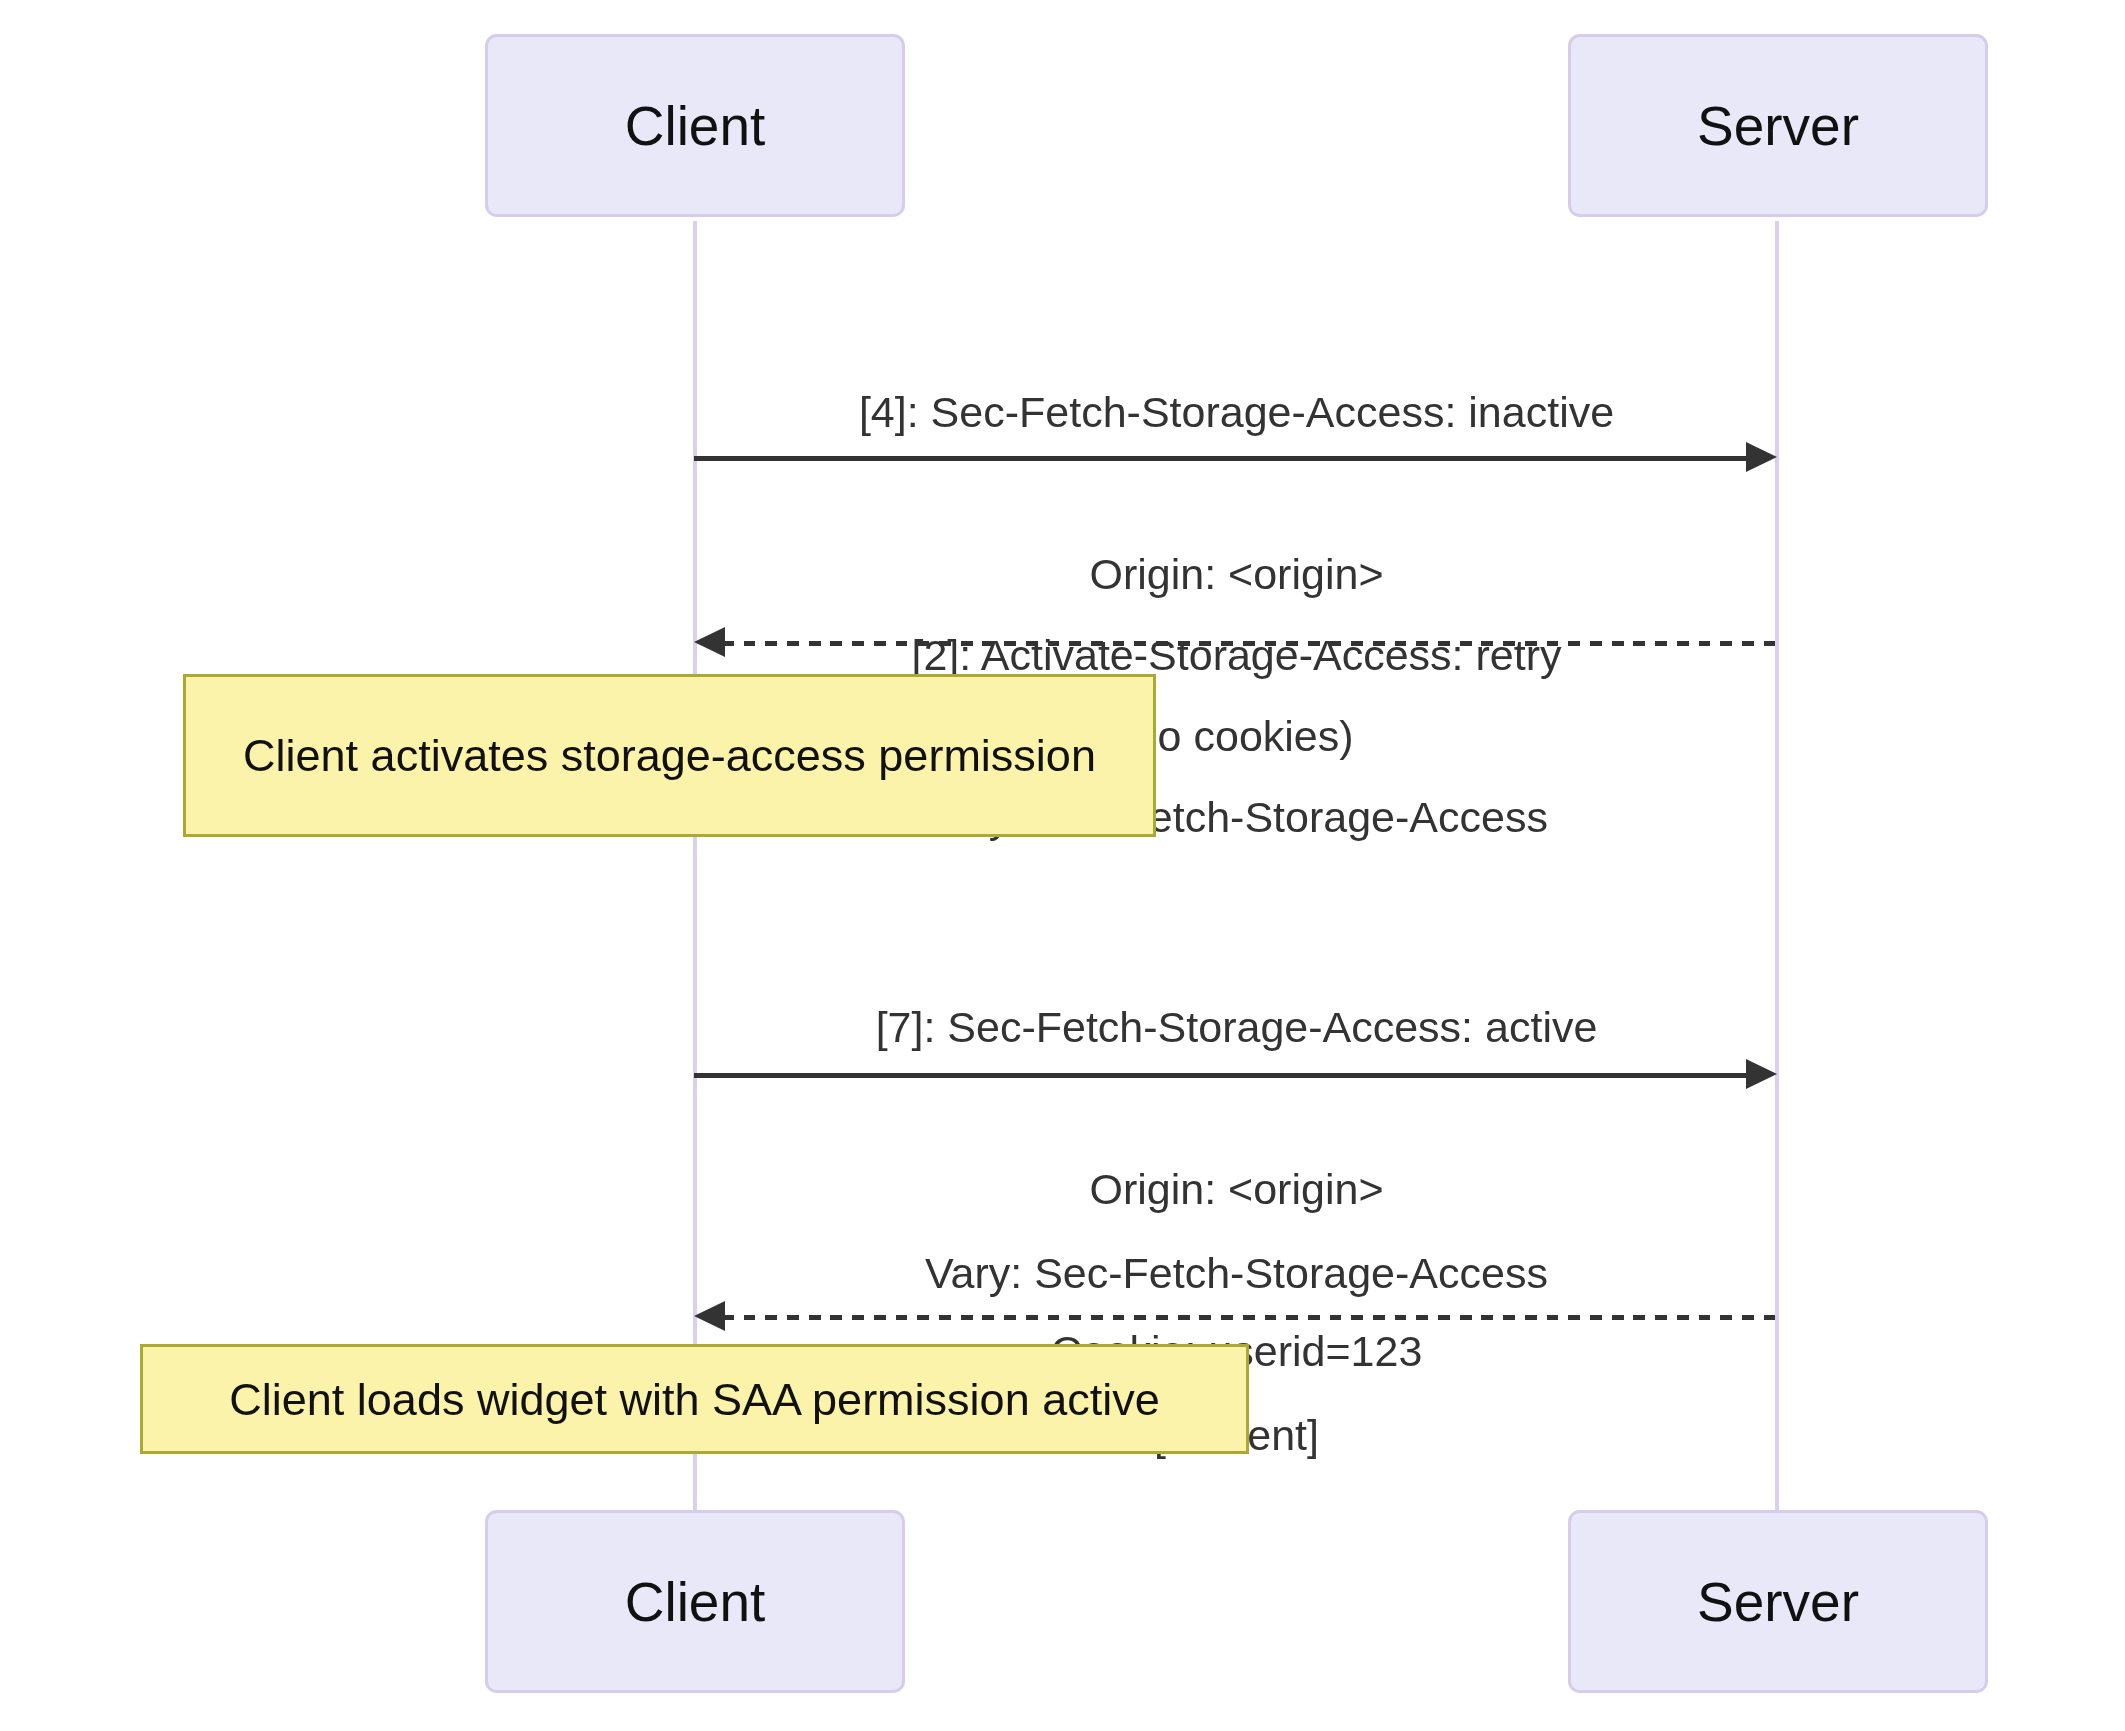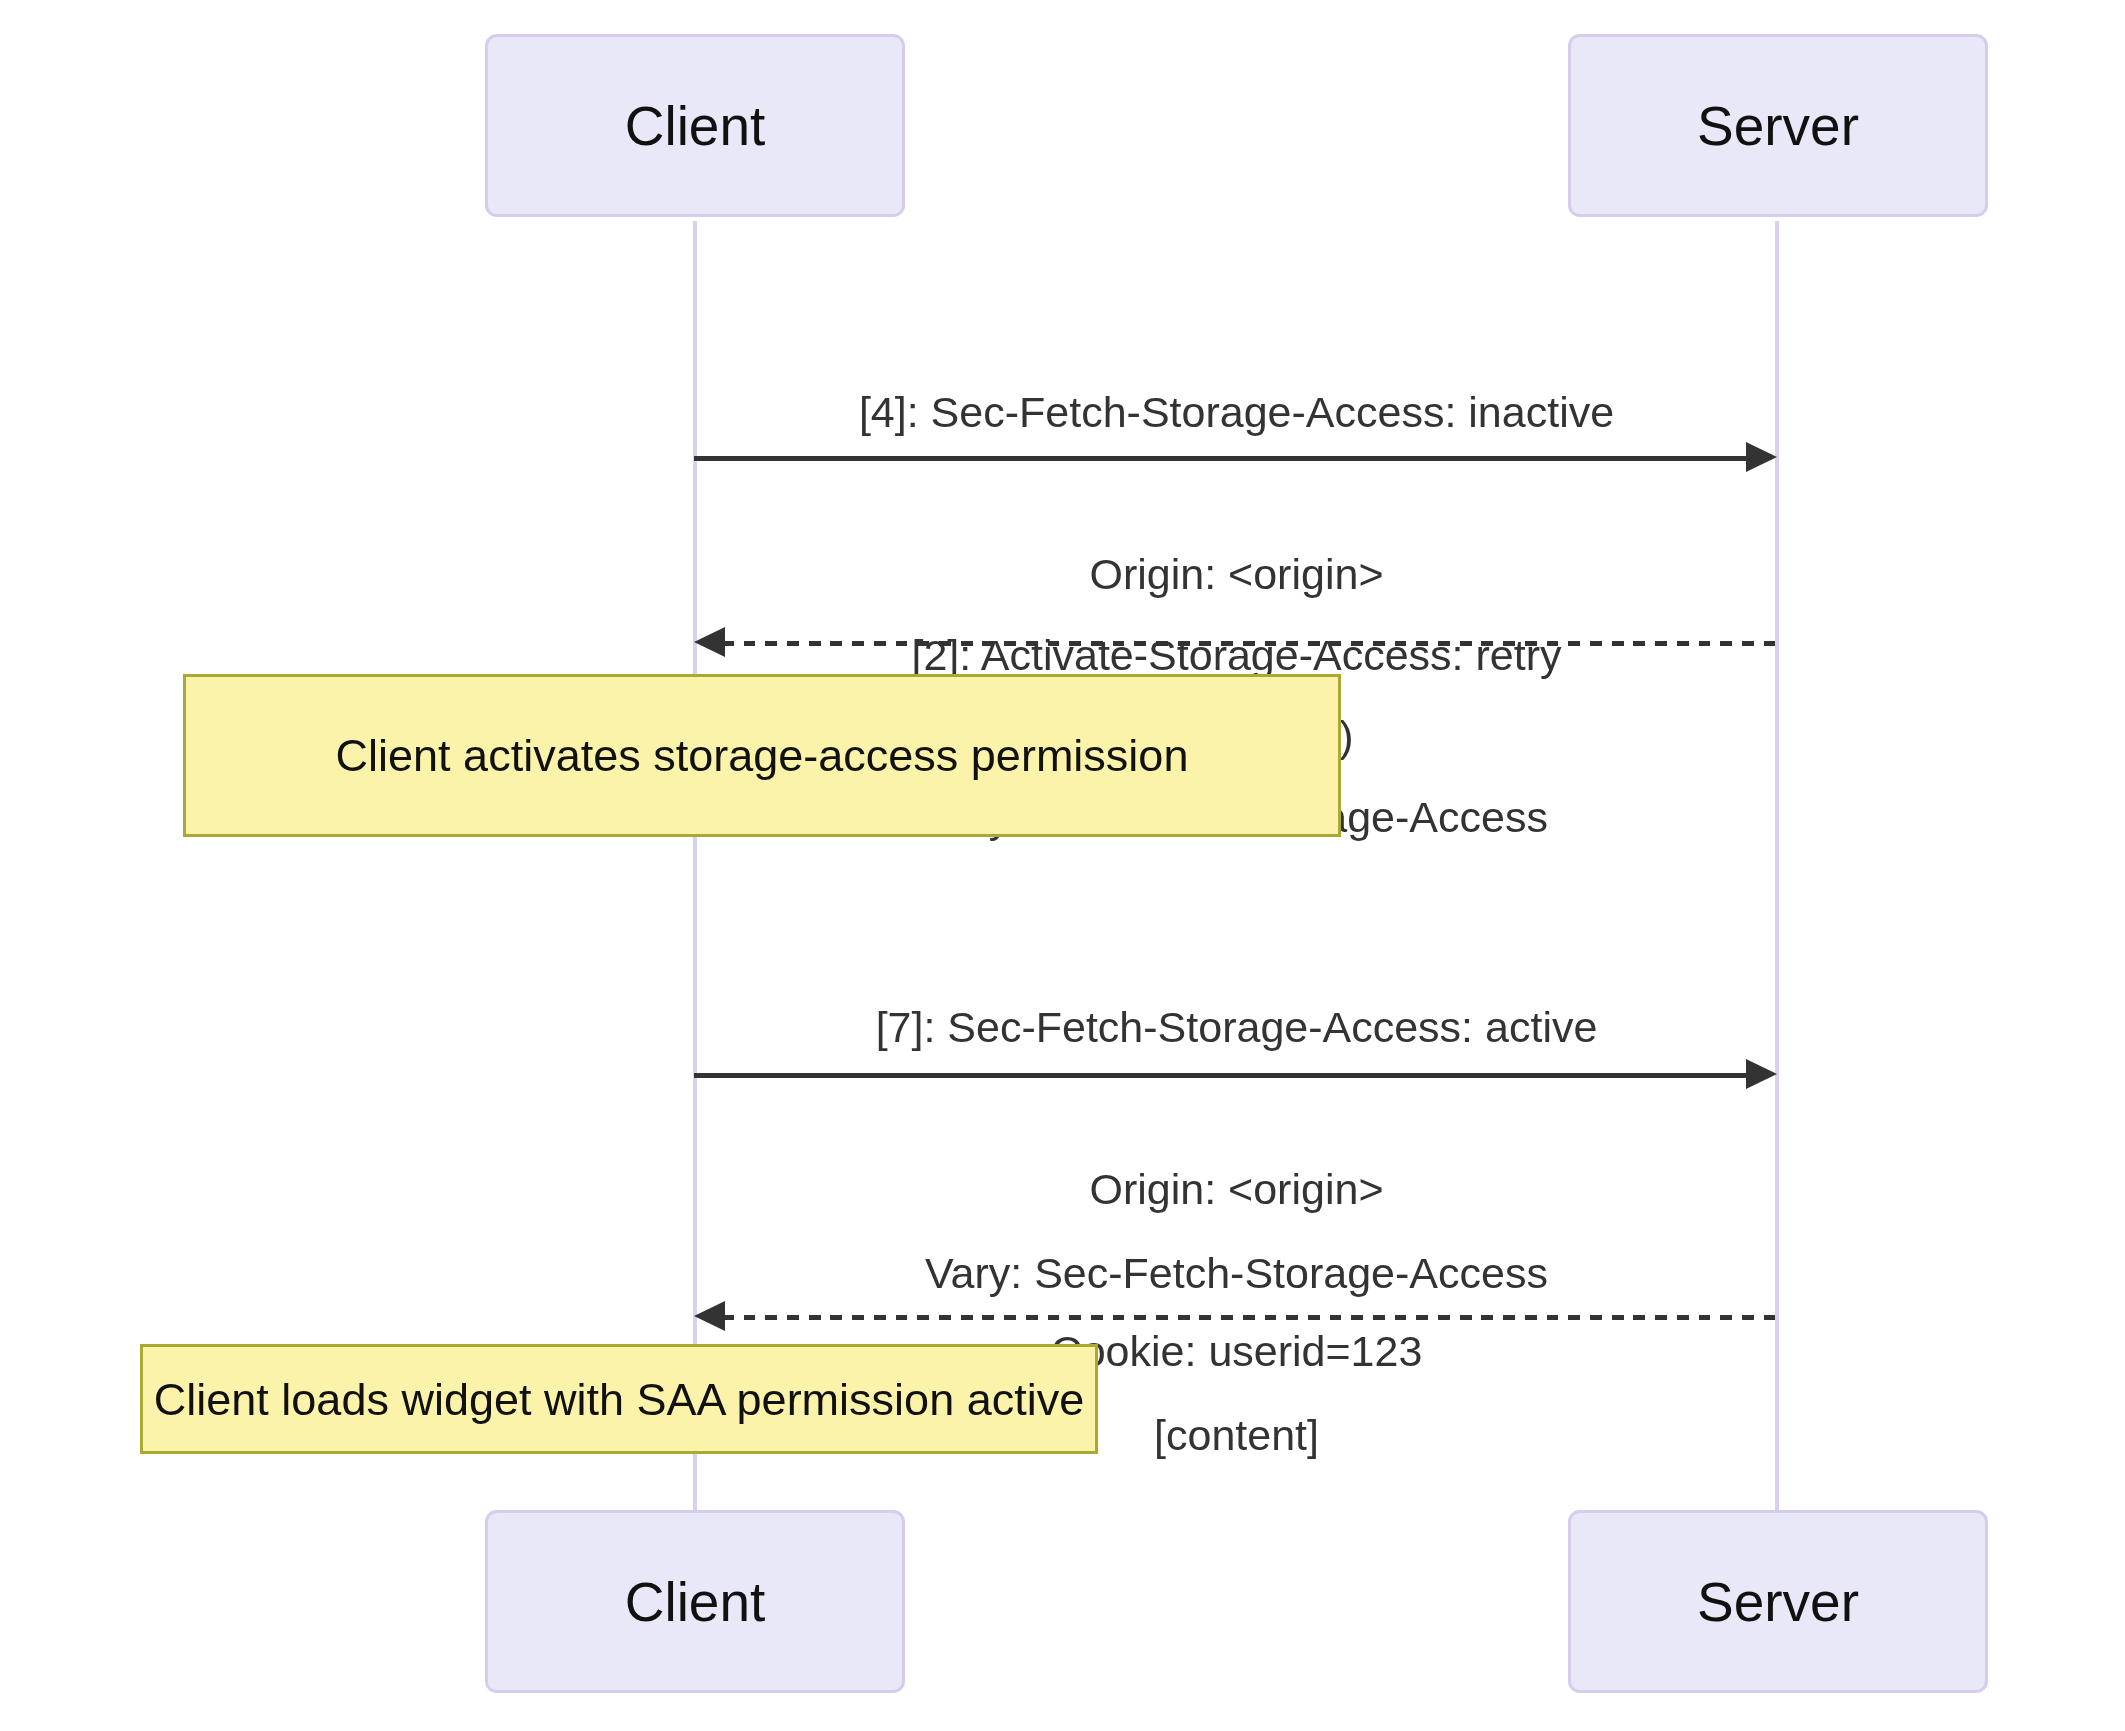--- a/index.html
+++ b/index.html
@@ -76,21 +76,21 @@
 
   <div class="msg-text" style="top:520px;">
     <span>[2]: Activate-Storage-Access: retry</span>
     <span>Vary: Sec-Fetch-Storage-Access</span>
   </div>
   <div class="arrow dashed" style="top:626px;">
     <span class="line"></span>
     <span class="head"></span>
   </div>
 
-  <div class="note" style="left:183px; top:674px; width:1158px; height:163px;">
+  <div class="note" style="left:183px; top:674px; width:973px; height:163px;">
     <span>Client activates storage-access permission</span>
   </div>
 
   <div class="msg-text" style="top:892px;">
     <span>[7]: Sec-Fetch-Storage-Access: active</span>
     <span>Origin: &lt;origin&gt;</span>
     <span>Cookie: userid=123</span>
   </div>
   <div class="arrow solid" style="top:1058px;">
     <span class="line"></span>
@@ -99,21 +99,21 @@
 
   <div class="msg-text" style="top:1138px;">
     <span>Vary: Sec-Fetch-Storage-Access</span>
     <span>[content]</span>
   </div>
   <div class="arrow dashed" style="top:1300px;">
     <span class="line"></span>
     <span class="head"></span>
   </div>
 
-  <div class="note" style="left:140px; top:1344px; width:958px; height:110px;">
+  <div class="note" style="left:140px; top:1344px; width:1109px; height:110px;">
     <span>Client loads widget with SAA permission active</span>
   </div>
 
   <div class="actor-box" style="left:485px; top:1510px;">
     <span>Client</span>
   </div>
   <div class="actor-box" style="left:1568px; top:1510px;">
     <span>Server</span>
   </div>
 

